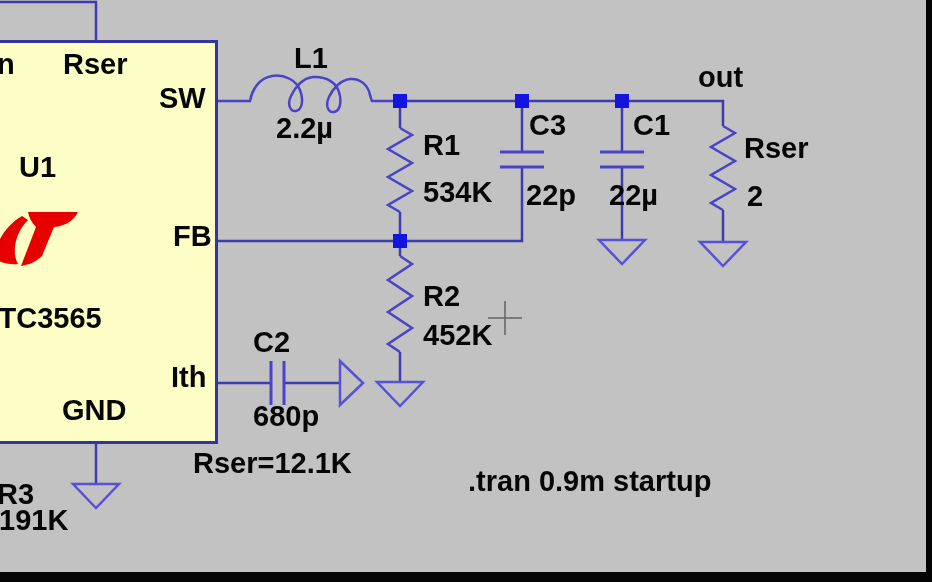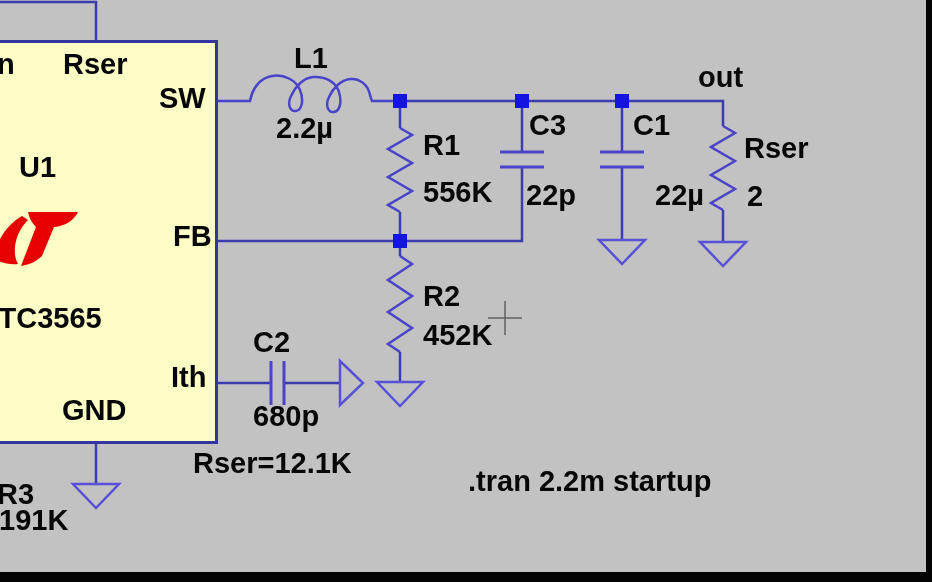--- a/index.html
+++ b/index.html
@@ -94,33 +94,33 @@
   <div class="lbl" style="left:159px;top:84px">SW</div>
   <div class="lbl" style="left:19px;top:153px">U1</div>
   <div class="lbl" style="left:173px;top:222px">FB</div>
   <div class="lbl" style="left:-17px;top:304px">LTC3565</div>
   <div class="lbl" style="left:171px;top:363px">Ith</div>
   <div class="lbl" style="left:62px;top:396px">GND</div>
 
   <div class="lbl" style="left:294px;top:44px">L1</div>
   <div class="lbl" style="left:276px;top:114px">2.2µ</div>
   <div class="lbl" style="left:423px;top:131px">R1</div>
-  <div class="lbl" style="left:423px;top:178px">556K</div>
+  <div class="lbl" style="left:423px;top:178px">534K</div>
   <div class="lbl" style="left:529px;top:111px">C3</div>
   <div class="lbl" style="left:526px;top:181px">22p</div>
   <div class="lbl" style="left:633px;top:111px">C1</div>
-  <div class="lbl" style="left:655px;top:181px">22µ</div>
+  <div class="lbl" style="left:609px;top:181px">22µ</div>
   <div class="lbl" style="left:698px;top:63px">out</div>
   <div class="lbl" style="left:744px;top:134px">Rser</div>
   <div class="lbl" style="left:747px;top:182px">2</div>
   <div class="lbl" style="left:423px;top:282px">R2</div>
   <div class="lbl" style="left:423px;top:321px">452K</div>
   <div class="lbl" style="left:253px;top:328px">C2</div>
   <div class="lbl" style="left:253px;top:402px">680p</div>
   <div class="lbl" style="left:193px;top:449px">Rser=12.1K</div>
   <div class="lbl" style="left:-3px;top:480px">R3</div>
   <div class="lbl" style="left:-1px;top:506px">191K</div>
 
-  <div class="lbl" style="left:468px;top:467px">.tran 2.2m startup</div>
+  <div class="lbl" style="left:468px;top:467px">.tran 0.9m startup</div>
 
   <div class="bar bar-bottom"></div>
   <div class="bar bar-right"></div>
 </div>
 
 </body></html>

